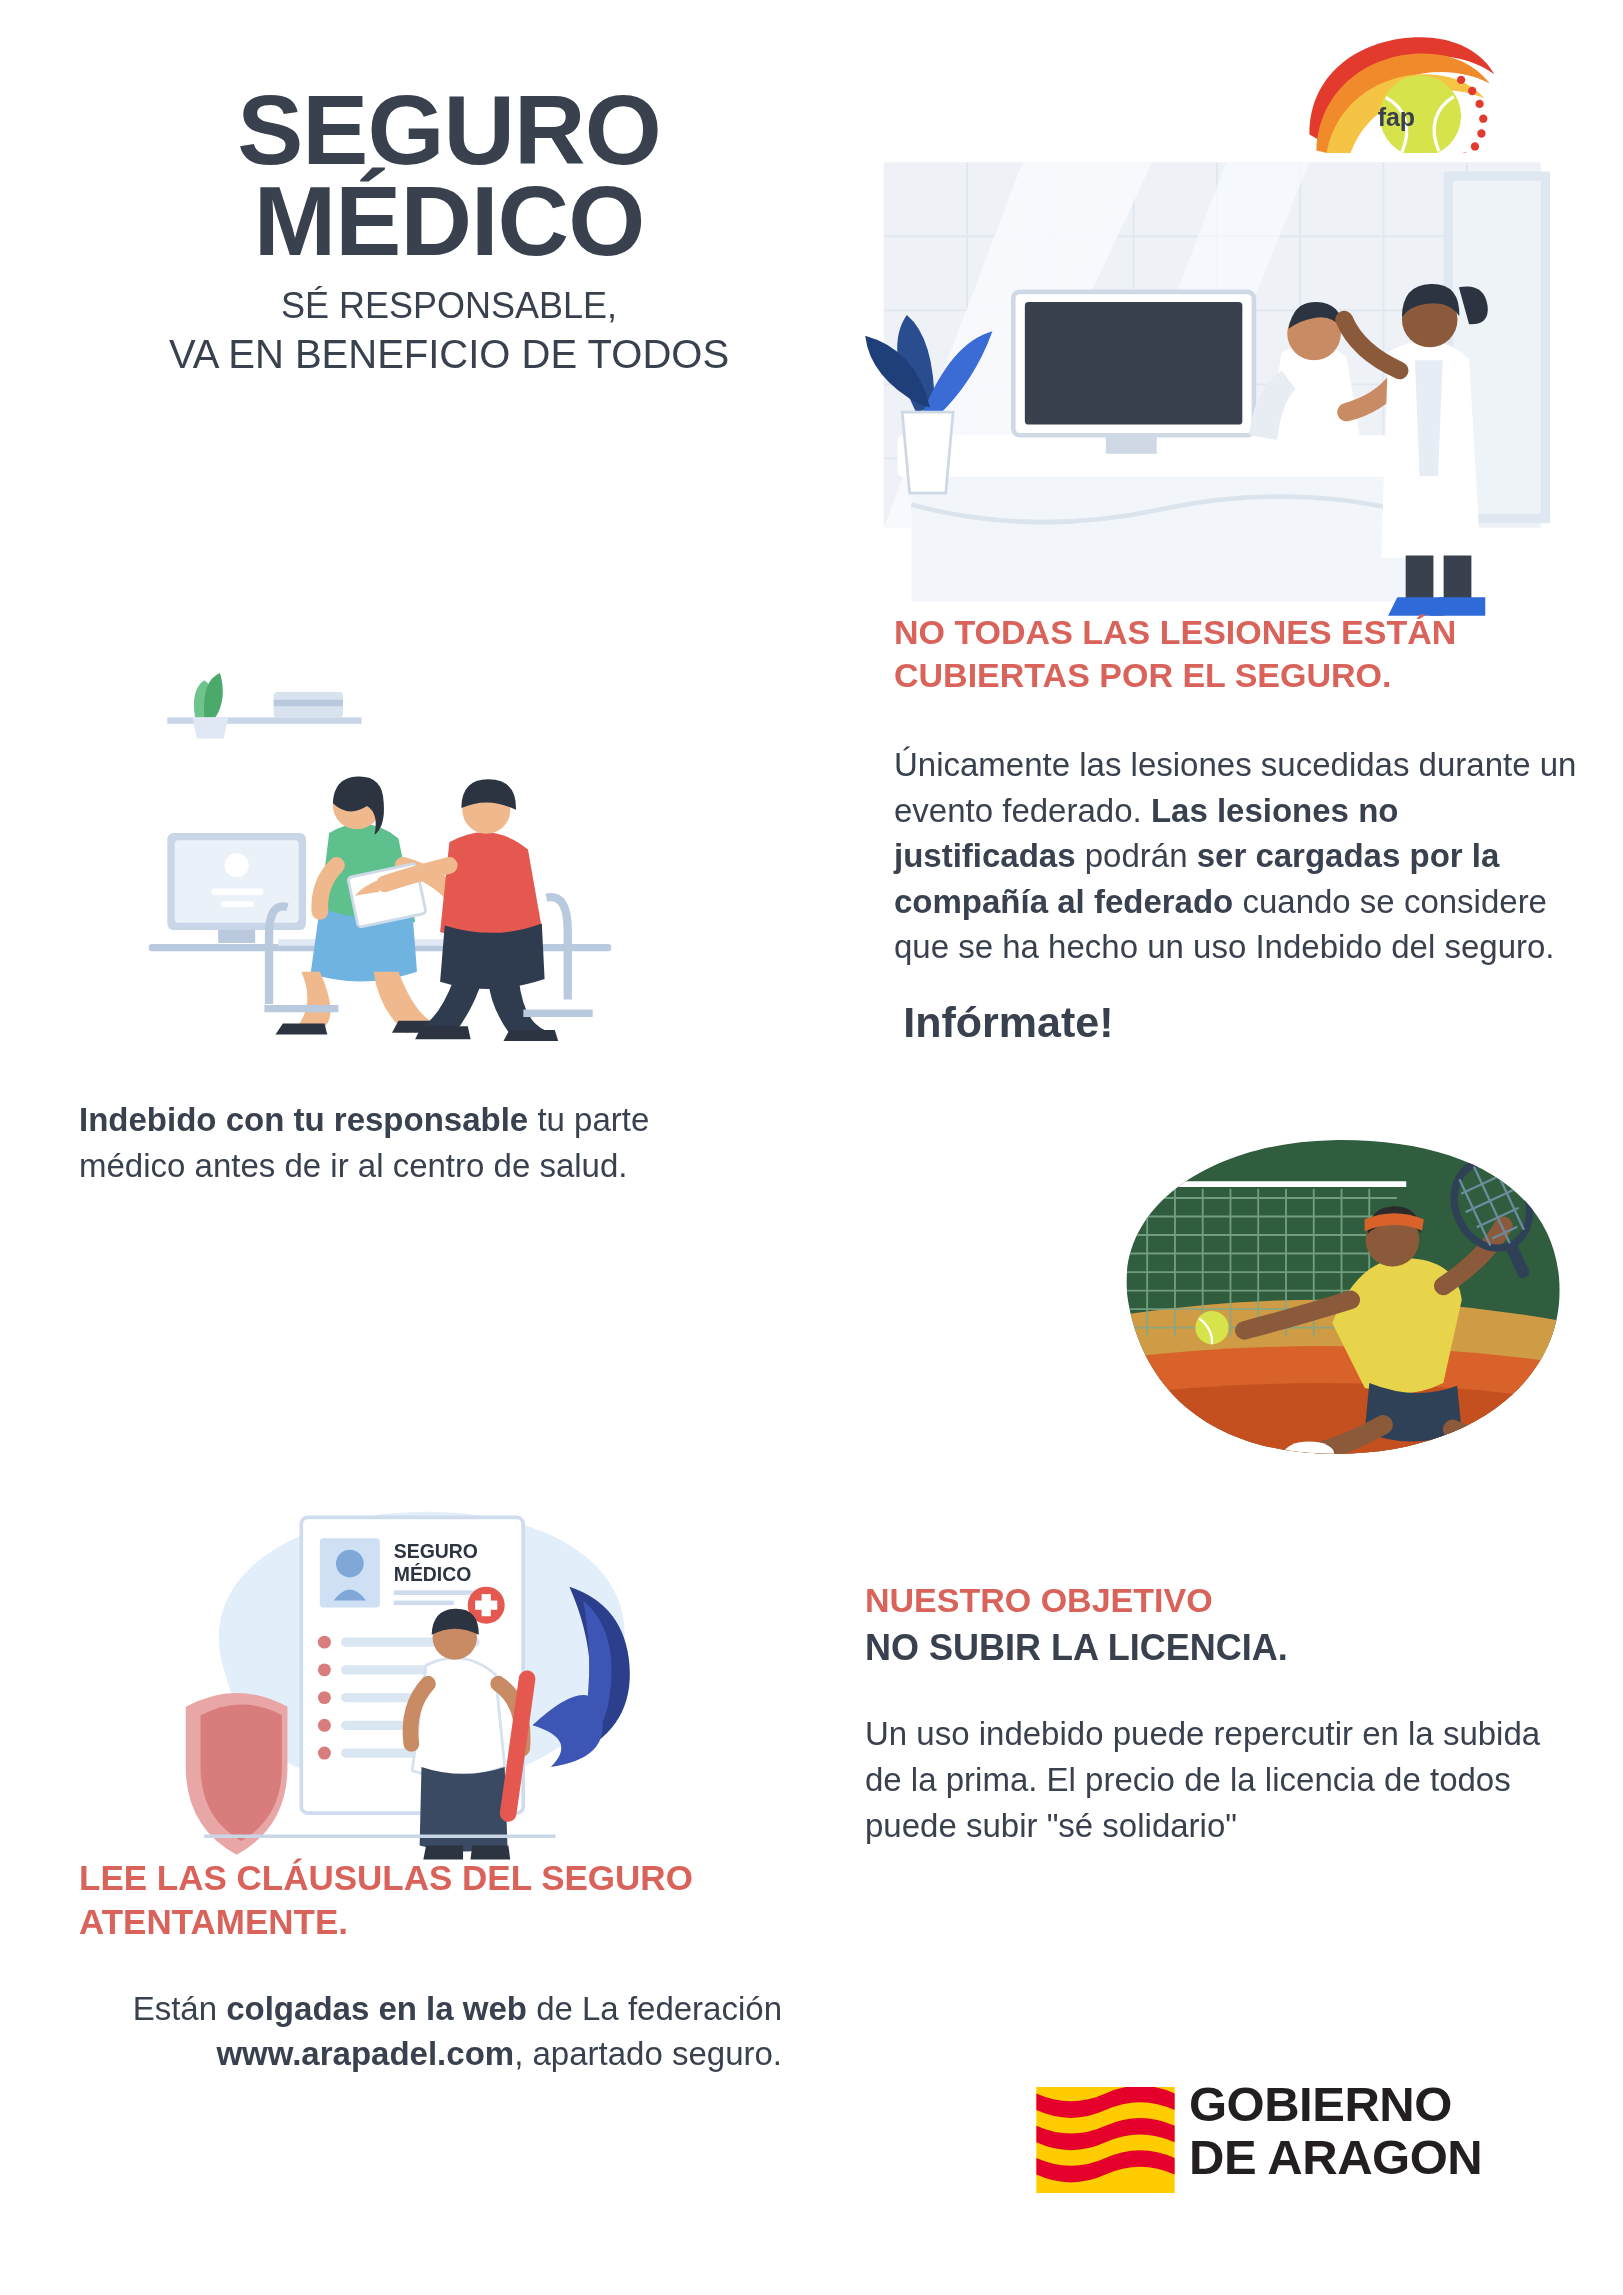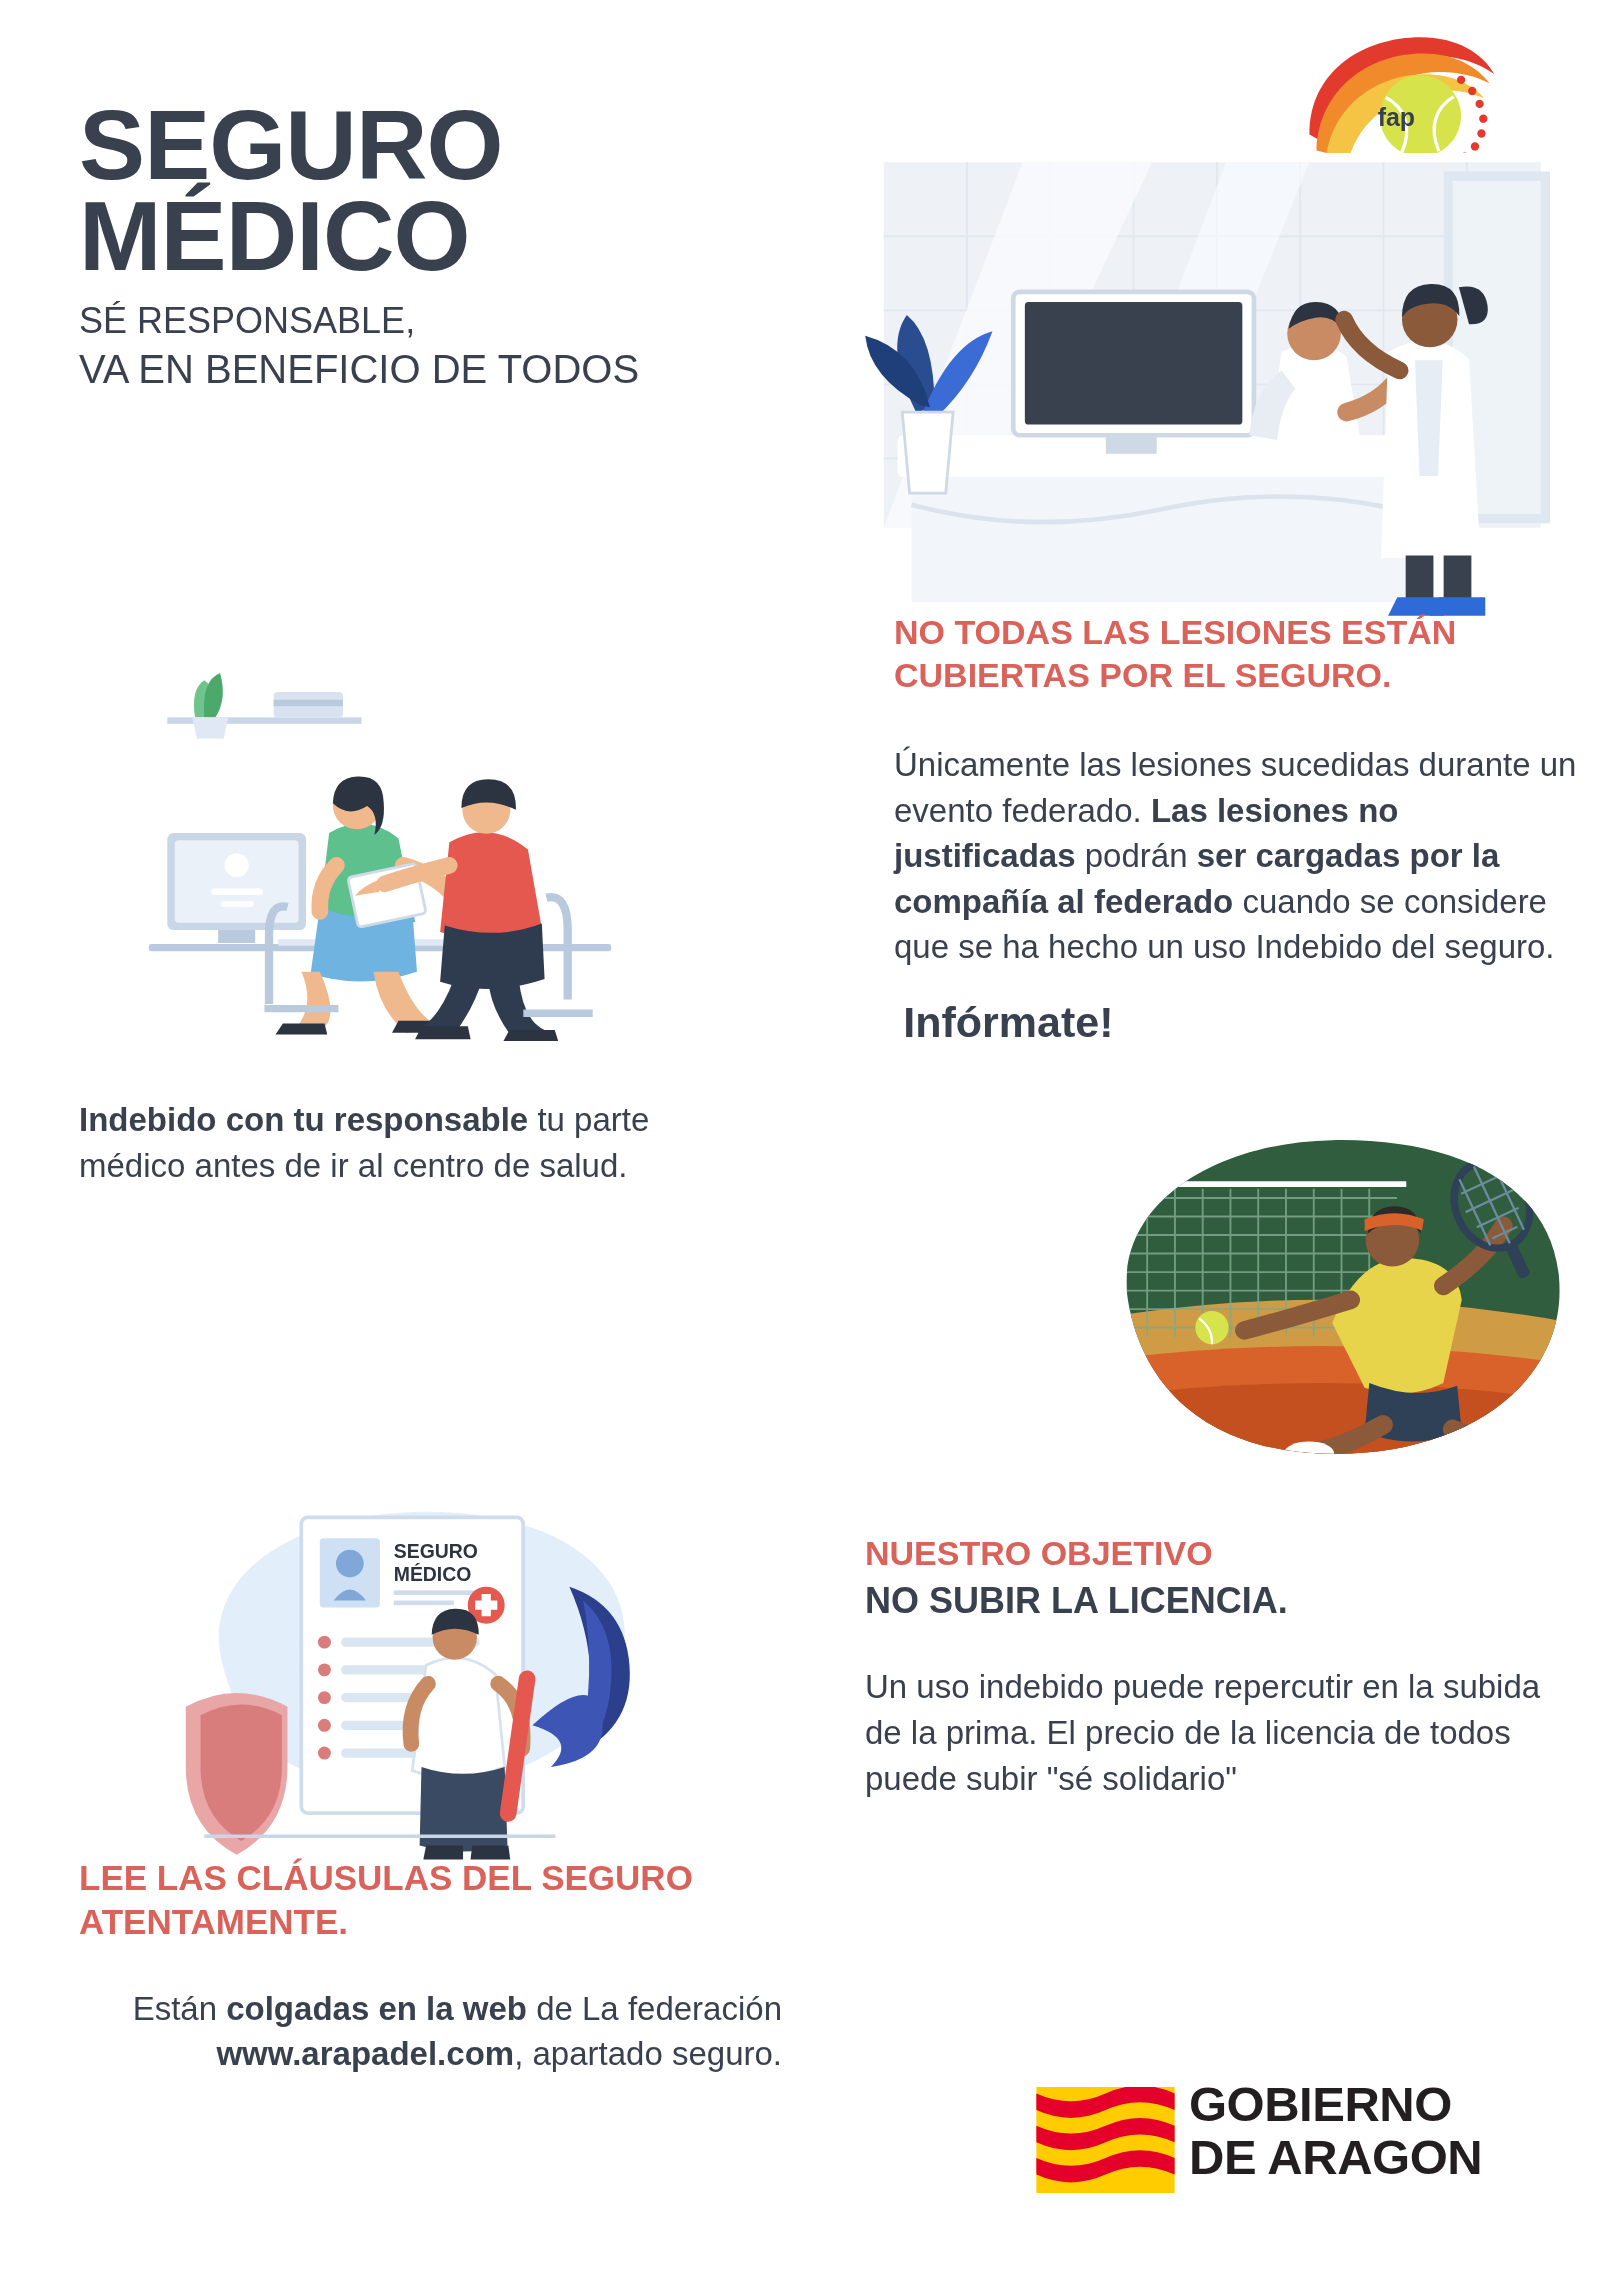--- a/index.html
+++ b/index.html
@@ -16,22 +16,23 @@
     overflow: hidden;
   }
 
   
   .abs { position: absolute; }
   .bold { font-weight: bold; }
 
   
   #title-block {
     left: 79px;
-    top: 99px;
+    top: 84px;
     width: 740px;
+    text-align: center;
   }
   #main-title {
     font-size: 99px;
     line-height: 0.92;
     font-weight: bold;
     letter-spacing: -0.9px;
     color: #39414f;
     margin: 0;
   }
   #subtitle-1 {
@@ -150,21 +151,21 @@
 
   
   #illus-player {
     left: 1073px;
     top: 1124px;
     width: 500px;
     height: 347px;
     z-index: 3;
   }
 
-  #right-col-2 { left: 865px; top: 1534px; width: 703px; }
+  #right-col-2 { left: 865px; top: 1581px; width: 703px; }
   #objetivo {
     font-size: 34px;
     font-weight: bold;
     color: #d9635a;
     margin: 0 0 6.5px 0;
   }
   #no-subir {
     font-size: 36px;
     font-weight: bold;
     color: #39414f;

